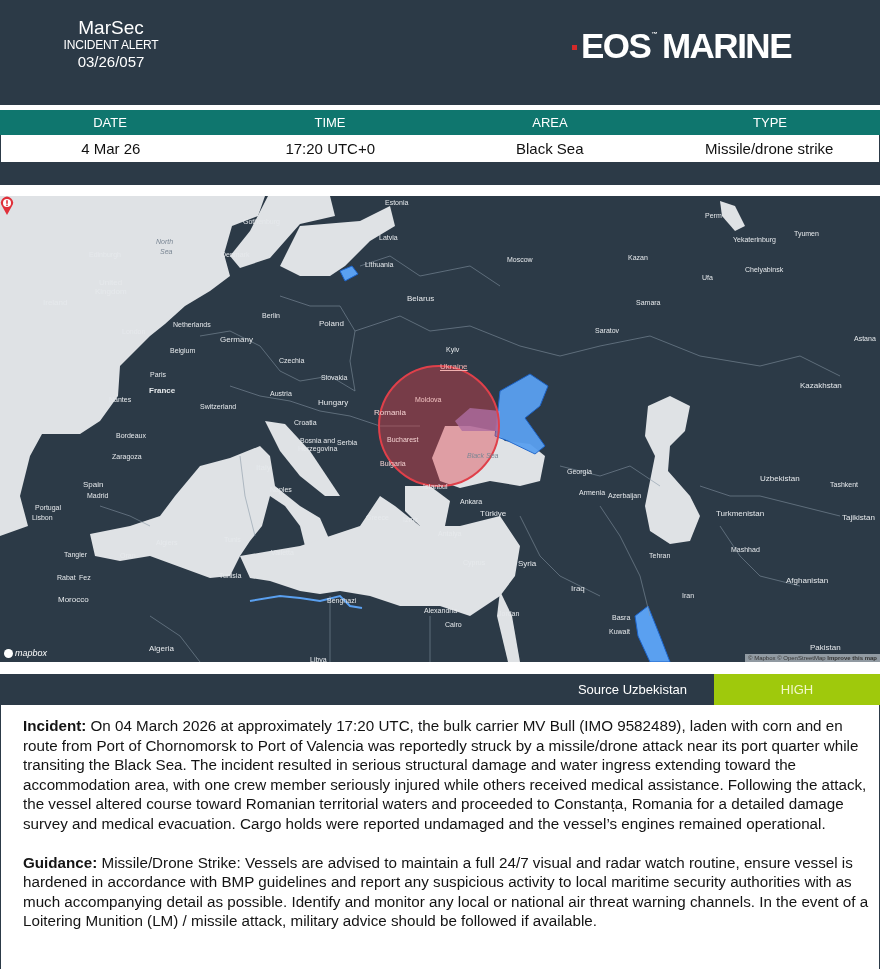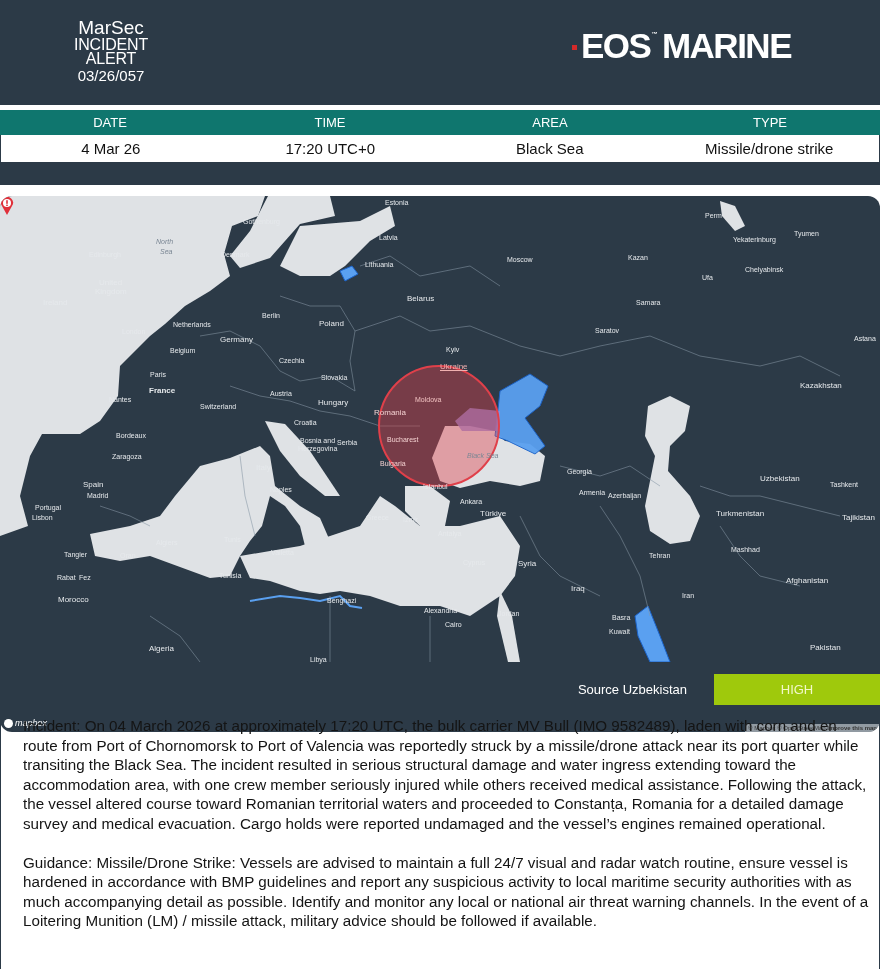--- a/index.html
+++ b/index.html
@@ -2,52 +2,52 @@
 <html><head>
 <meta charset="utf-8">
 <style>
   * { box-sizing: border-box; margin: 0; padding: 0; }
   html, body { width: 880px; height: 969px; overflow: hidden; background: #ffffff; }
   body { font-family: "Liberation Sans", "DejaVu Sans", sans-serif; color: #111; position: relative; }
 
   .header { position: absolute; left: 0; top: 0; width: 880px; height: 105px; background: #2c3a47; }
   .hdr-left { position: absolute; left: 60px; top: 18px; width: 102px; text-align: center; color: #fff; }
   .hdr-title { font-size: 19px; line-height: 20px; }
-  .hdr-sub { font-size: 16px; line-height: 14px; letter-spacing: -0.2px; }
+  .hdr-sub { font-size: 12px; line-height: 14px; letter-spacing: -0.2px; }
   .hdr-id { font-size: 15px; line-height: 19px; }
   .logo { position: absolute; left: 572px; top: 26px; height: 40px; display: flex; align-items: center; color: #fff; }
   .logo-dot { width: 5px; height: 5px; background: #d42a2a; margin-right: 4px; margin-top: 2px; }
   .logo-text { font-size: 35px; font-weight: bold; letter-spacing: -1.5px; line-height: 40px; }
   .logo-tm { font-size: 6px; vertical-align: top; position: relative; top: -12px; margin-left: 1px; margin-right: 6px; }
 
   .info-head { position: absolute; left: 0; top: 110px; width: 880px; height: 25px; background: #0f766e; display: flex; }
   .info-vals { position: absolute; left: 0; top: 135px; width: 880px; height: 27px; background: #fff; display: flex; border-left: 1px solid #2c3a47; border-right: 1px solid #2c3a47; }
   .info-cell { width: 220px; text-align: center; }
   .info-head .info-cell { color: #fff; font-size: 13px; line-height: 25px; }
   .info-vals .info-cell { color: #111; font-size: 15px; line-height: 27px; }
   .dark-band { position: absolute; left: 0; top: 162px; width: 880px; height: 23px; background: #2c3a47; }
 
-  .map { position: absolute; left: 0; top: 196px; width: 880px; height: 536px; background: #2c3a47; overflow: hidden; border-radius: 12px; }
+  .map { position: absolute; left: 0; top: 196px; width: 880px; height: 466px; background: #2c3a47; overflow: hidden; }
   .map svg { position: absolute; left: 0; top: 0; }
   .lbl { position: absolute; color: #e6e9ec; font-size: 7px; white-space: nowrap; }
   .lbl.big { font-size: 8px; }
   .lbl.sea { color: #7b8794; font-style: italic; font-size: 7px; }
   .mapbox-logo { position: absolute; left: 4px; bottom: 4px; color: #fff; font-size: 9px; display: flex; align-items: center; gap: 2px; font-style: italic; }
   .mapbox-logo .mb-circ { width: 9px; height: 9px; border-radius: 50%; background: #fff; display: inline-block; }
   .attrib { position: absolute; right: 0; bottom: 0; background: rgba(230,233,236,0.55); color: #333; font-size: 6px; padding: 1px 3px; }
   .attrib b { font-weight: bold; }
   .pin { position: absolute; left: 432px; top: 209px; width: 14px; height: 20px; }
 
   .conf { position: absolute; left: 0; top: 674px; width: 880px; height: 31px; background: #2c3a47; }
   .conf-label { position: absolute; right: 193px; top: 0; line-height: 31px; color: #fff; font-size: 13px; }
   .conf-val { position: absolute; left: 714px; top: 0; width: 166px; height: 31px; background: #9fc90c; color: #f2f8c8; font-size: 13px; line-height: 31px; text-align: center; }
 
   .body-text { position: absolute; left: 23px; top: 716px; width: 850px; font-size: 15.2px; line-height: 19.6px; color: #141414; }
   .body-text p { margin-bottom: 19px; }
-  .body-text b { font-weight: normal; }
+  .body-text b { font-weight: bold; }
   .frame { position: absolute; left: 0; top: 705px; width: 1px; height: 264px; background: #2c3a47; }
   .frame.r { left: 879px; }
 </style>
 </head>
 <body>
 
 <div class="header">
   <div class="hdr-left">
     <div class="hdr-title">MarSec</div>
     <div class="hdr-sub">INCIDENT ALERT</div>

